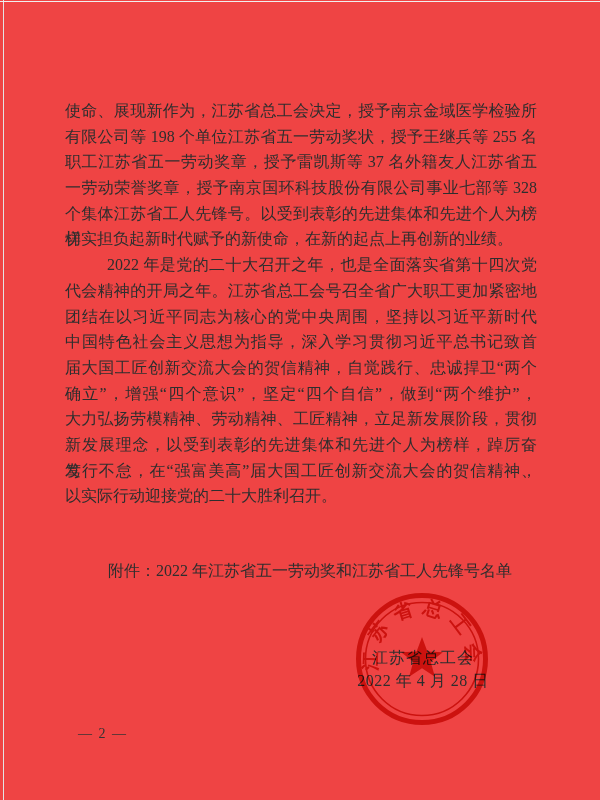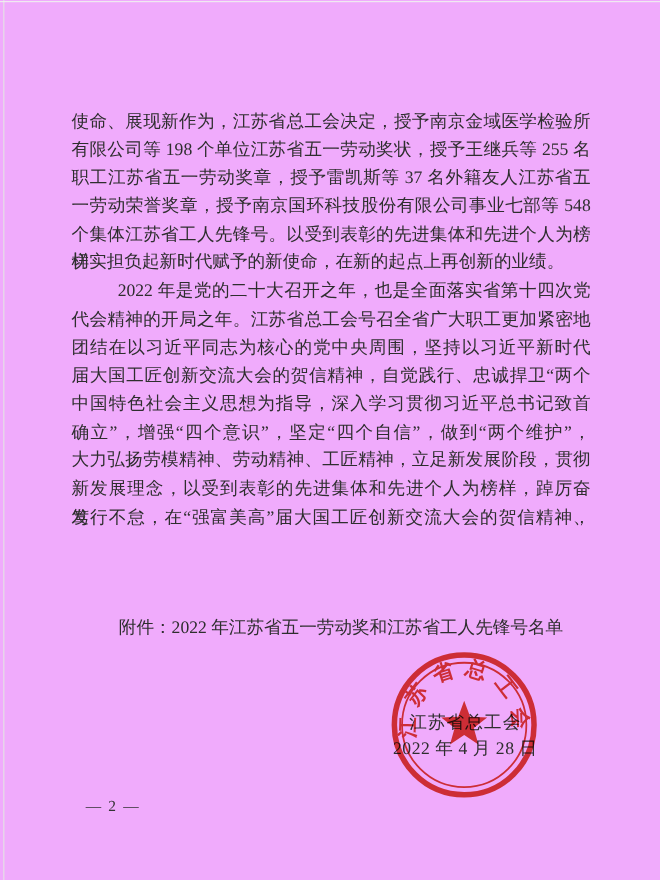--- a/index.html
+++ b/index.html
@@ -4,21 +4,21 @@
 <style>
   html, body { margin: 0; padding: 0; }
   body {
     width: 600px; height: 800px;
     background: #ffffff;
     font-family: "Liberation Serif", "DejaVu Serif", serif;
   }
   .page {
     position: relative;
     width: 600px; height: 800px;
-    background: #f0abfc;
+    background: #ef4444;
     overflow: hidden;
     color: #2e2e2e;
   }
   
   .scan-edge-left {
     position: absolute; left: 3px; top: 0;
     width: 1px; height: 800px;
     background: #e4e4e4;
   }
   .scan-edge-top {
@@ -88,32 +88,33 @@
 
 <div class="page">
 
   <div class="scan-edge-left"></div>
   <div class="scan-edge-top"></div>
 
   <div class="body-text">
     <div class="line">使命、展现新作为，江苏省总工会决定，授予南京金域医学检验所</div>
     <div class="line">有限公司等 198 个单位江苏省五一劳动奖状，授予王继兵等 255 名</div>
     <div class="line">职工江苏省五一劳动奖章，授予雷凯斯等 37 名外籍友人江苏省五</div>
-    <div class="line">一劳动荣誉奖章，授予南京国环科技股份有限公司事业七部等 548</div>
+    <div class="line">一劳动荣誉奖章，授予南京国环科技股份有限公司事业七部等 328</div>
     <div class="line">个集体江苏省工人先锋号。以受到表彰的先进集体和先进个人为榜样</div>
     <div class="line end">切实担负起新时代赋予的新使命，在新的起点上再创新的业绩。</div>
     <div class="line indent">2022 年是党的二十大召开之年，也是全面落实省第十四次党</div>
     <div class="line">代会精神的开局之年。江苏省总工会号召全省广大职工更加紧密地</div>
     <div class="line">团结在以习近平同志为核心的党中央周围，坚持以习近平新时代</div>
+    <div class="line">中国特色社会主义思想为指导，深入学习贯彻习近平总书记致首</div>
     <div class="line">届大国工匠创新交流大会的贺信精神，自觉践行、忠诚捍卫“两个</div>
-    <div class="line">中国特色社会主义思想为指导，深入学习贯彻习近平总书记致首</div>
     <div class="line">确立”，增强“四个意识”，坚定“四个自信”，做到“两个维护”，</div>
     <div class="line">大力弘扬劳模精神、劳动精神、工匠精神，立足新发展阶段，贯彻</div>
     <div class="line">新发展理念，以受到表彰的先进集体和先进个人为榜样，踔厉奋发、</div>
     <div class="line">笃行不怠，在“强富美高”届大国工匠创新交流大会的贺信精神，</div>
+    <div class="line end">以实际行动迎接党的二十大胜利召开。</div>
   </div>
 
   <div class="attachment">附件：2022 年江苏省五一劳动奖和江苏省工人先锋号名单</div>
 
   <div class="sign-block">
     <div class="sign-org">江苏省总工会</div>
     <div class="sign-date">2022 年 4 月 28 日</div>
   </div>
 
   <svg class="seal" viewBox="0 0 140 140" aria-hidden="true">

